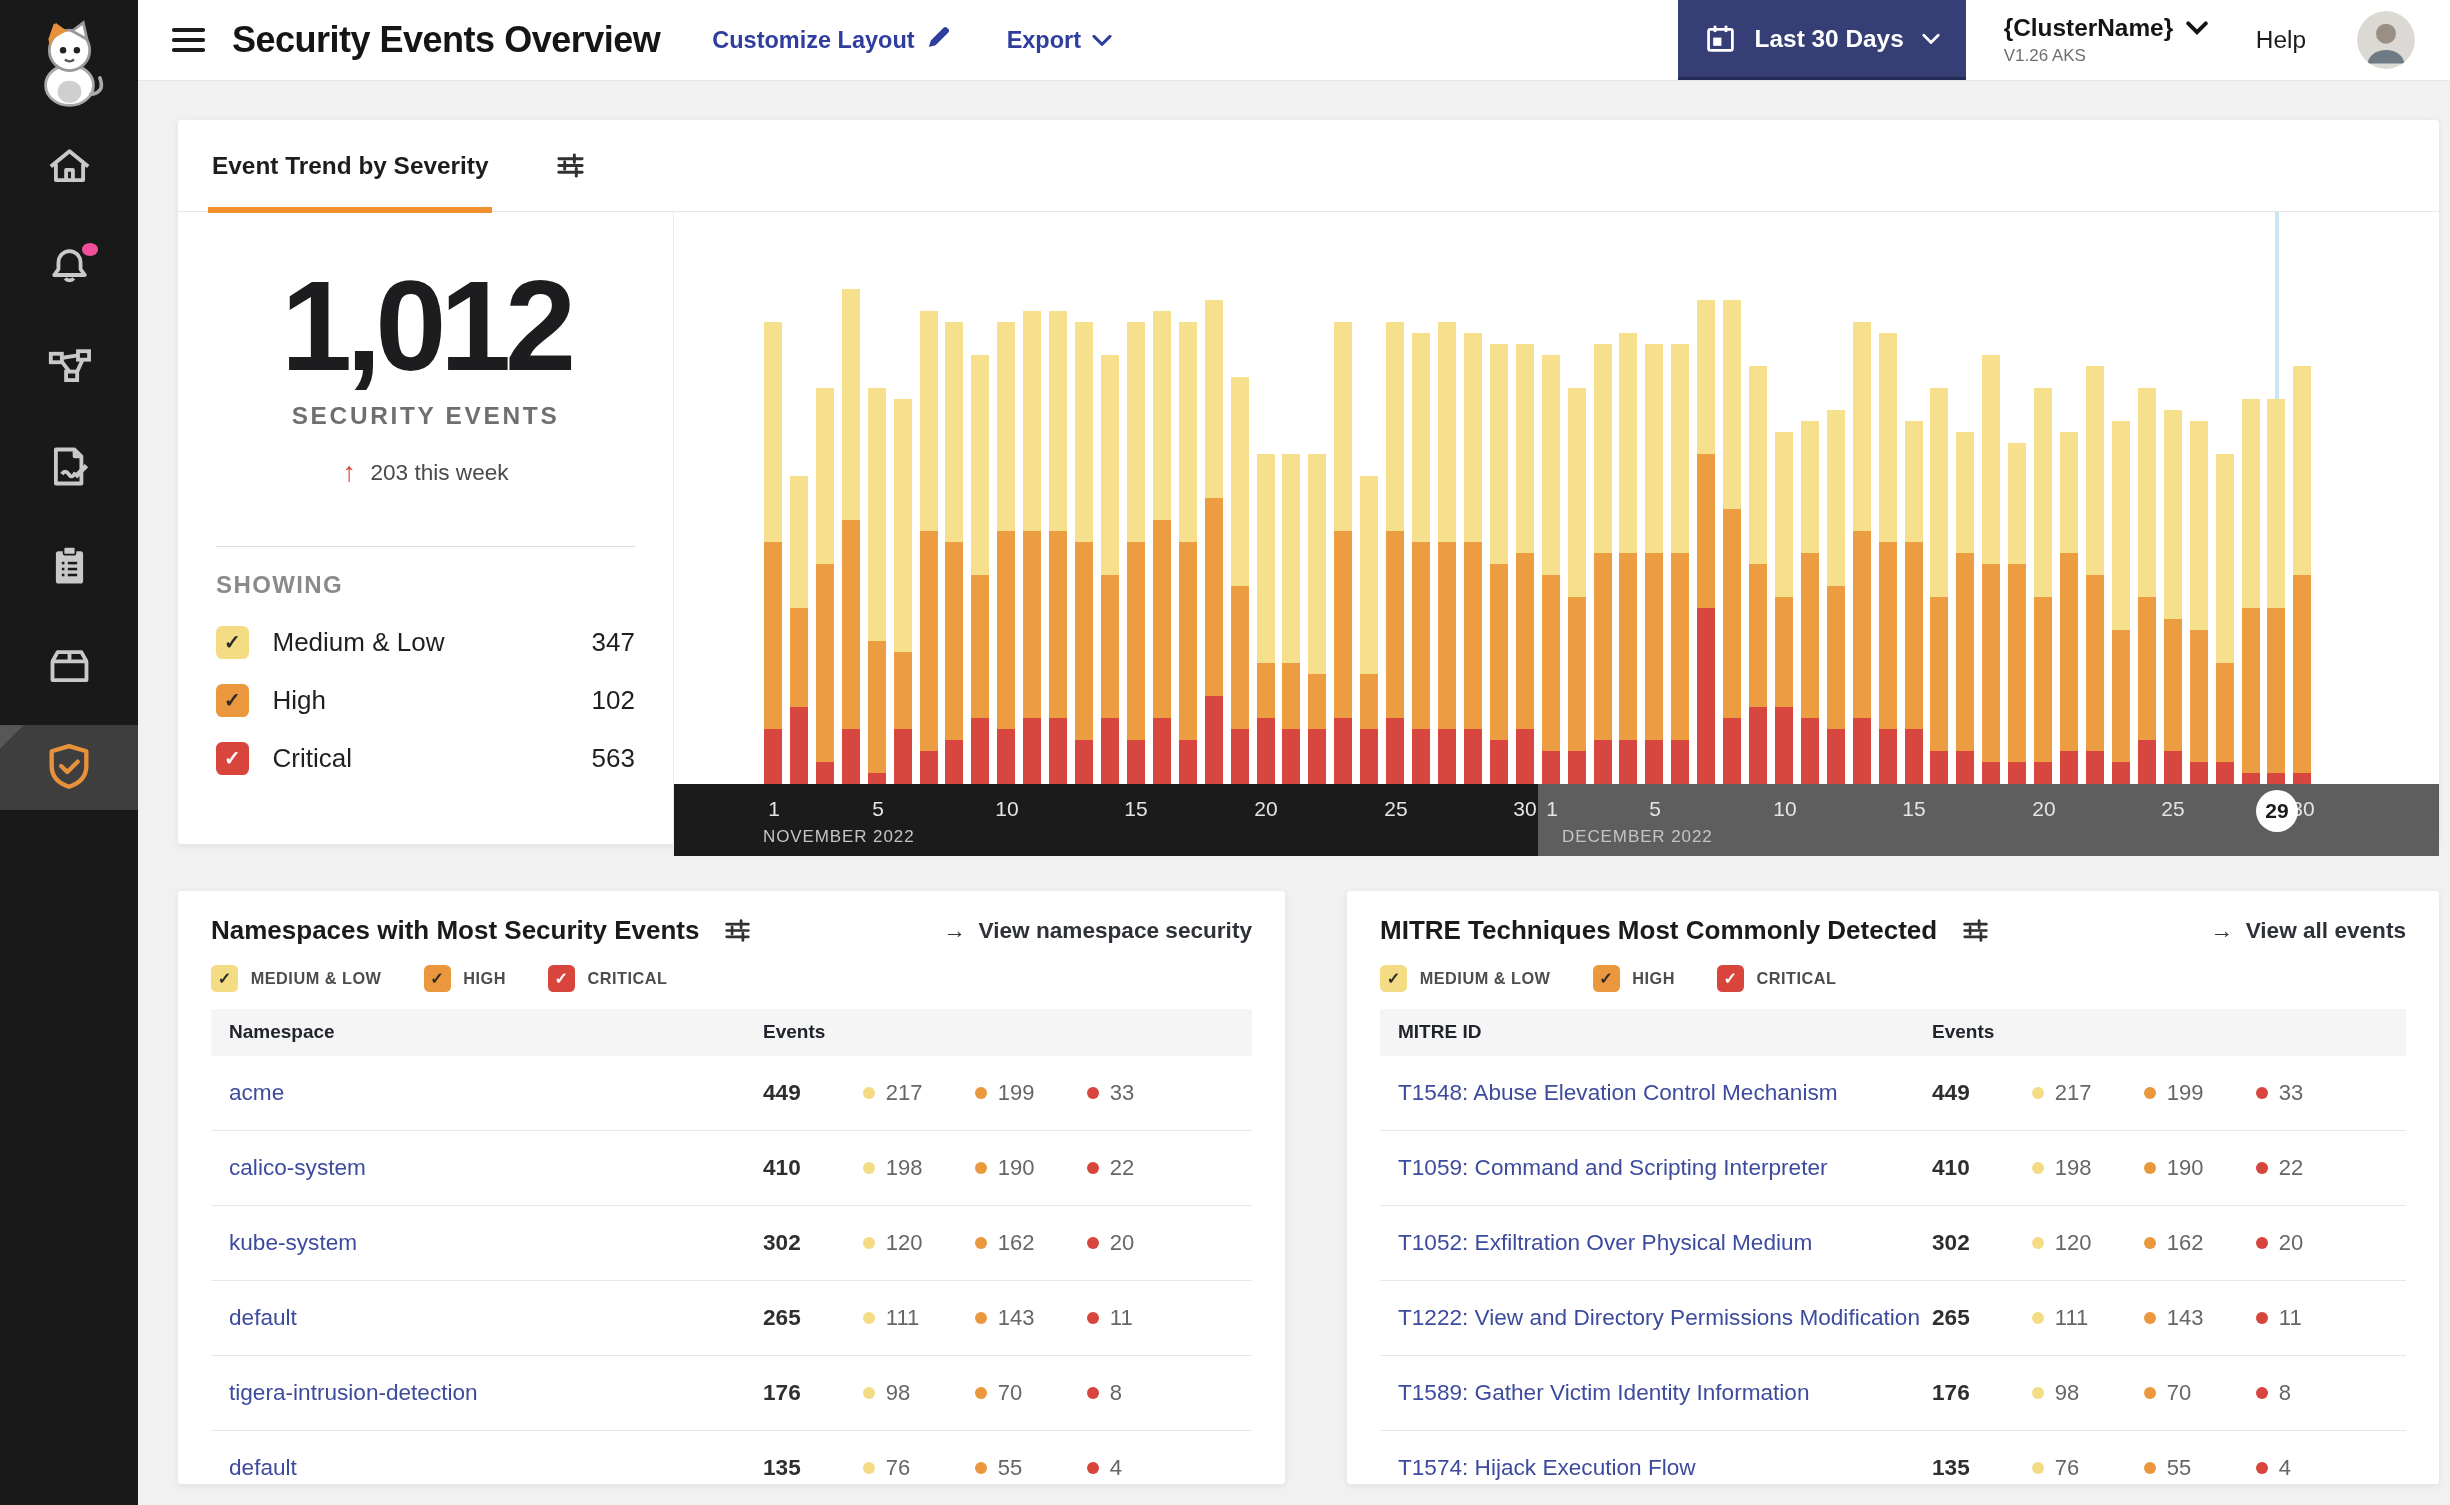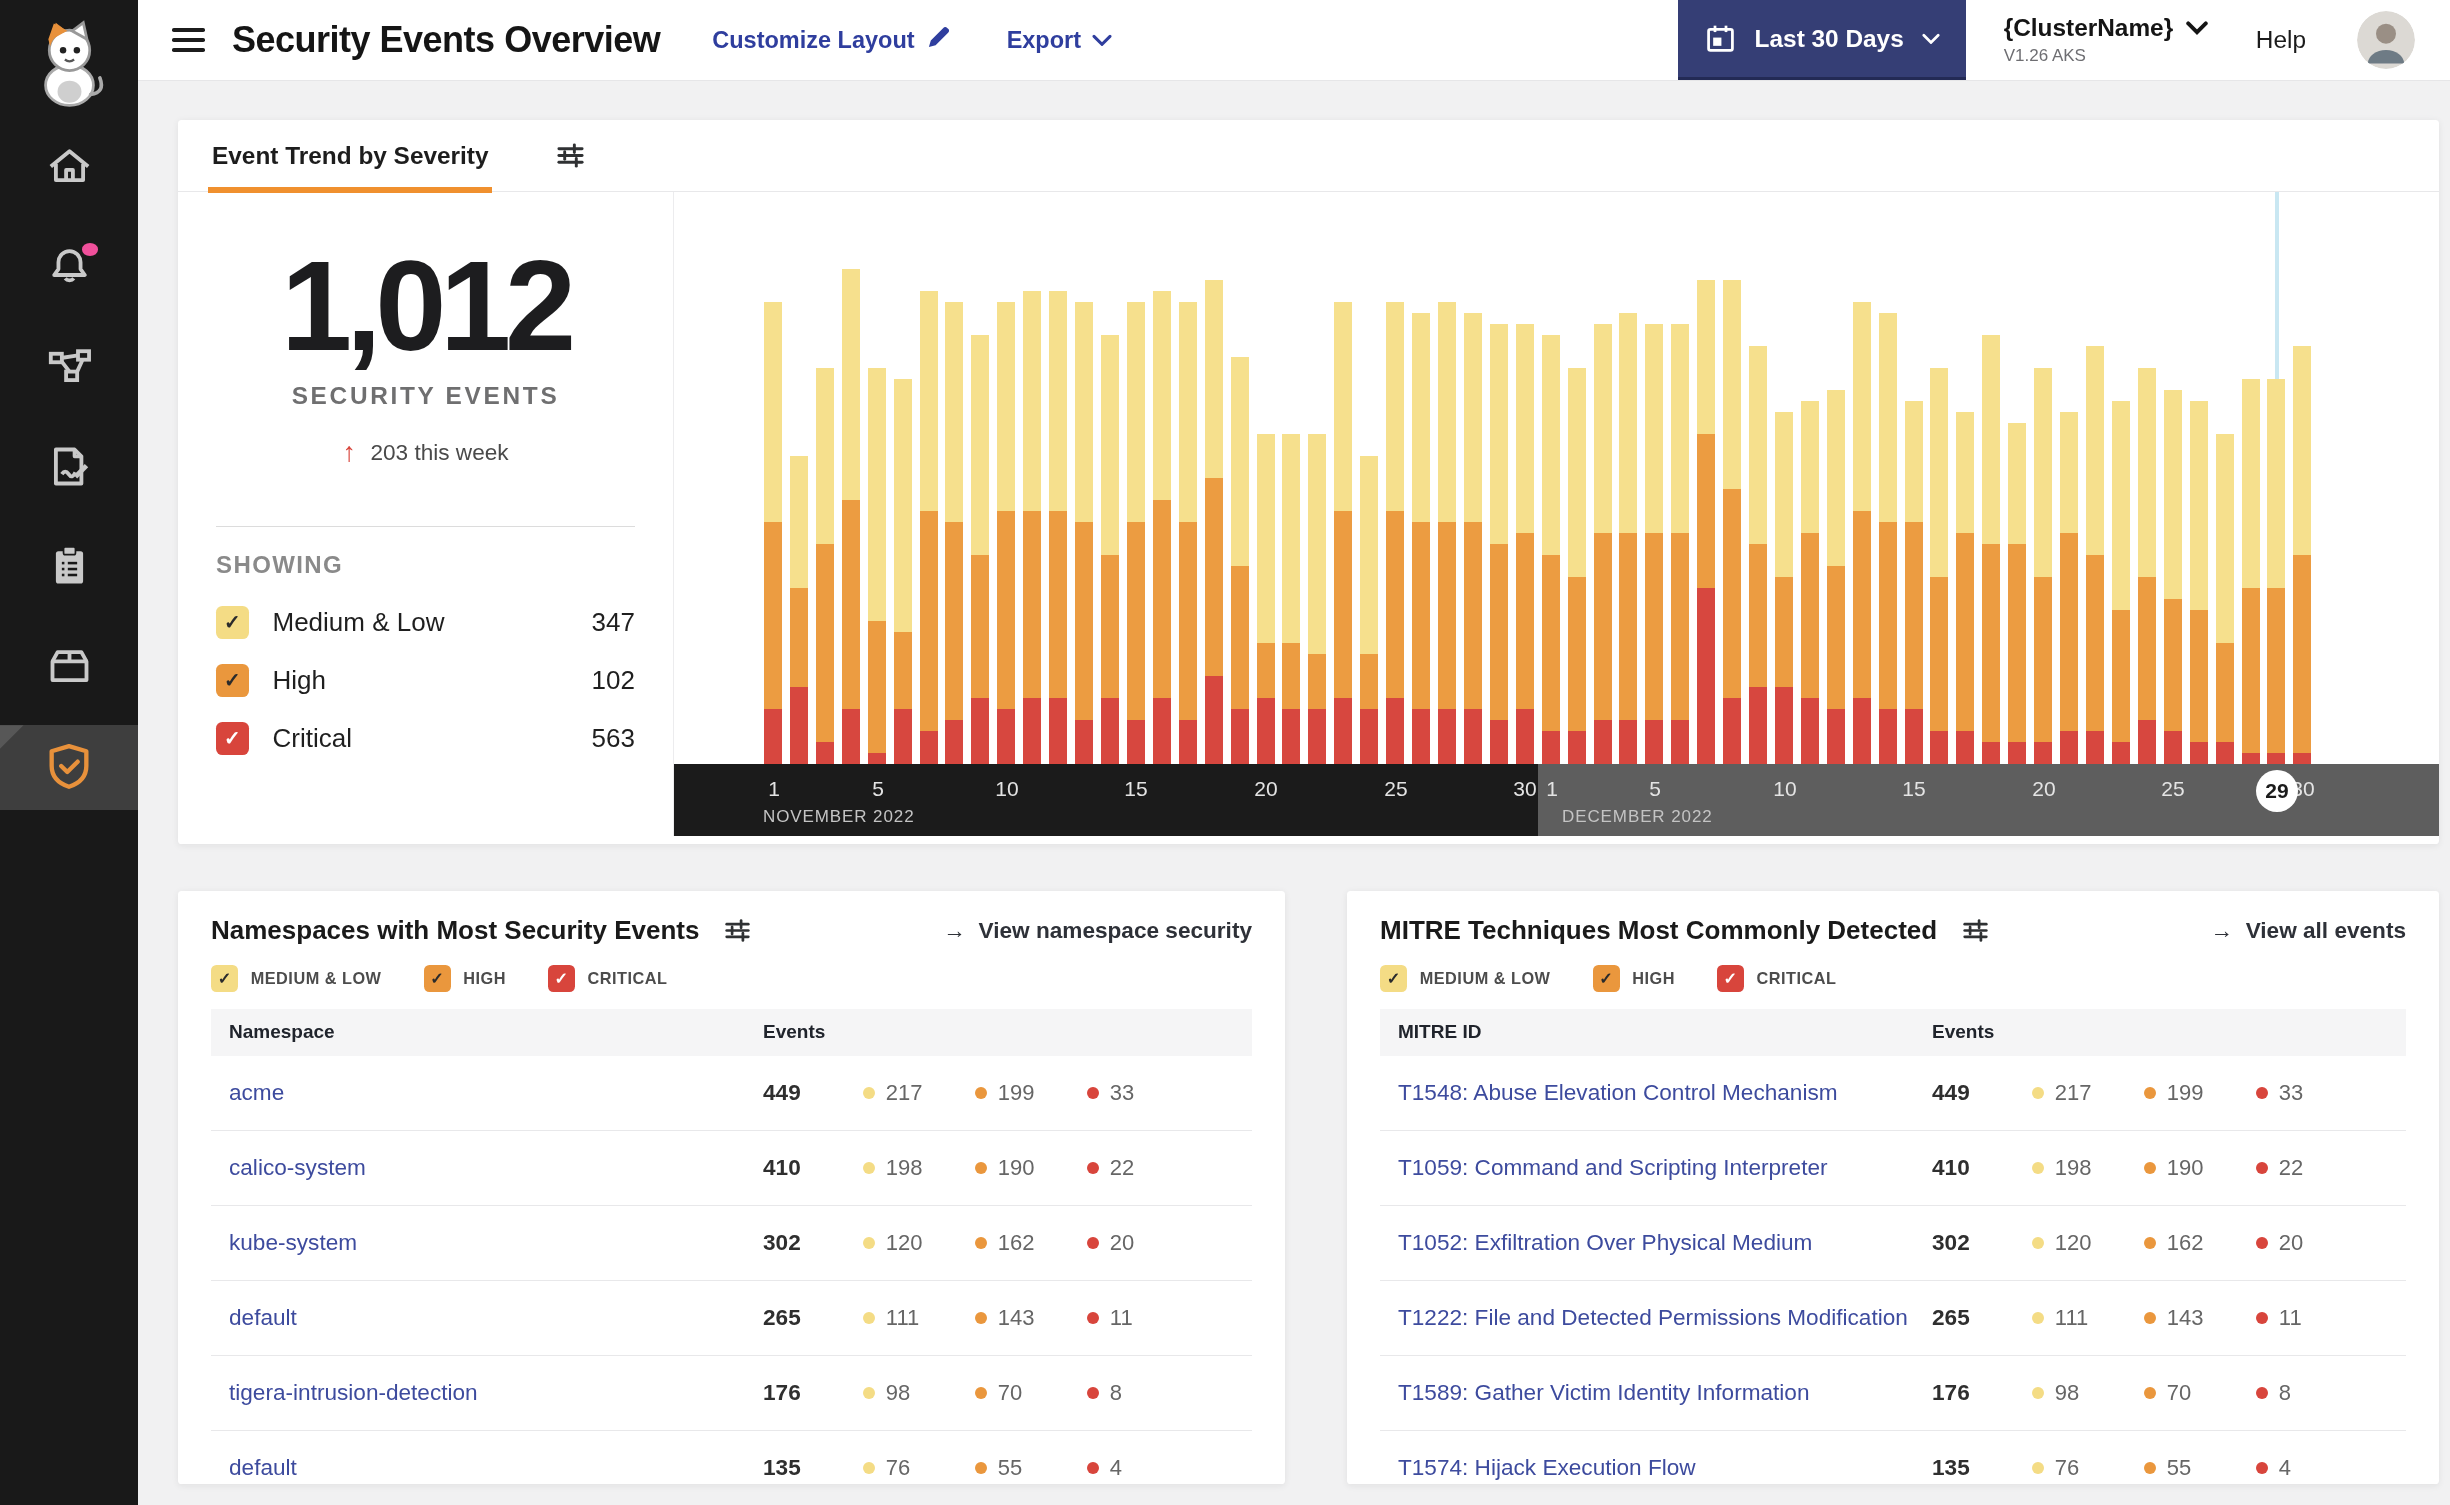--- a/index.html
+++ b/index.html
@@ -34,21 +34,21 @@
   .cluster-meta { font-size:17px; color:#6E6E72; margin-top:3.6px; }
   .help { margin-left:48px; font-size:24.4px; color:#1B1B1B; cursor:pointer; }
   .avatar { margin-left:51px; margin-right:36px; width:58px; height:58px; border-radius:50%; overflow:hidden; cursor:pointer; flex:none; }
 
   
   main { position:absolute; left:178px; top:120px; width:2261px; }
   .card { background:#FFF; border-radius:3.6px; box-shadow:0 1.8px 7.2px rgba(25,25,35,.07); }
 
   
   .trend-card { width:2261px; height:724px; }
-  .tabs { height:72px; display:flex; align-items:center; border-bottom:1.8px solid #E8E8EA; padding-left:34px; }
+  .tabs { height:92px; display:flex; align-items:center; border-bottom:1.8px solid #E8E8EA; padding-left:34px; }
   .tab { position:relative; height:100%; display:flex; align-items:center; font-size:24.4px; font-weight:700;
          color:#8C8C8C; margin-right:67px; cursor:pointer; white-space:nowrap; }
   .tab.active { color:#1D1D1D; }
   .tab.active::after { content:''; position:absolute; left:-3.6px; right:-3.6px; bottom:-1.8px; height:6.3px; background:#F0902E; }
   .sliders { display:inline-flex; cursor:pointer; }
 
   .trend-body { display:flex; height:644px; }
   .stat-panel { width:496px; flex:none; border-right:0.9px solid #ECECEE; text-align:center; }
   .big-number { margin-top:47px; font-size:128px; font-weight:800; letter-spacing:-6.3px; color:#1D1D1F; line-height:1.05; }
   .big-label { margin-top:9px; font-size:24.4px; font-weight:700; color:#6F6F70; letter-spacing:2.7px; }
@@ -861,21 +861,21 @@
                 <span class="pair">
                   <span class="dot" style="background:#EA973D"></span>
                   <span class="pair-val">162</span>
                 </span>
                 <span class="pair">
                   <span class="dot" style="background:#D8453C"></span>
                   <span class="pair-val">20</span>
                 </span>
               </div>
               <div class="tbl-row">
-                <a class="row-link">T1222: File and Detected Permissions Modification</a>
+                <a class="row-link">T1222: View and Directory Permissions Modification</a>
                 <span class="row-total">265</span>
                 <span class="pair">
                   <span class="dot" style="background:#F4DC85"></span>
                   <span class="pair-val">111</span>
                 </span>
                 <span class="pair">
                   <span class="dot" style="background:#EA973D"></span>
                   <span class="pair-val">143</span>
                 </span>
                 <span class="pair">

